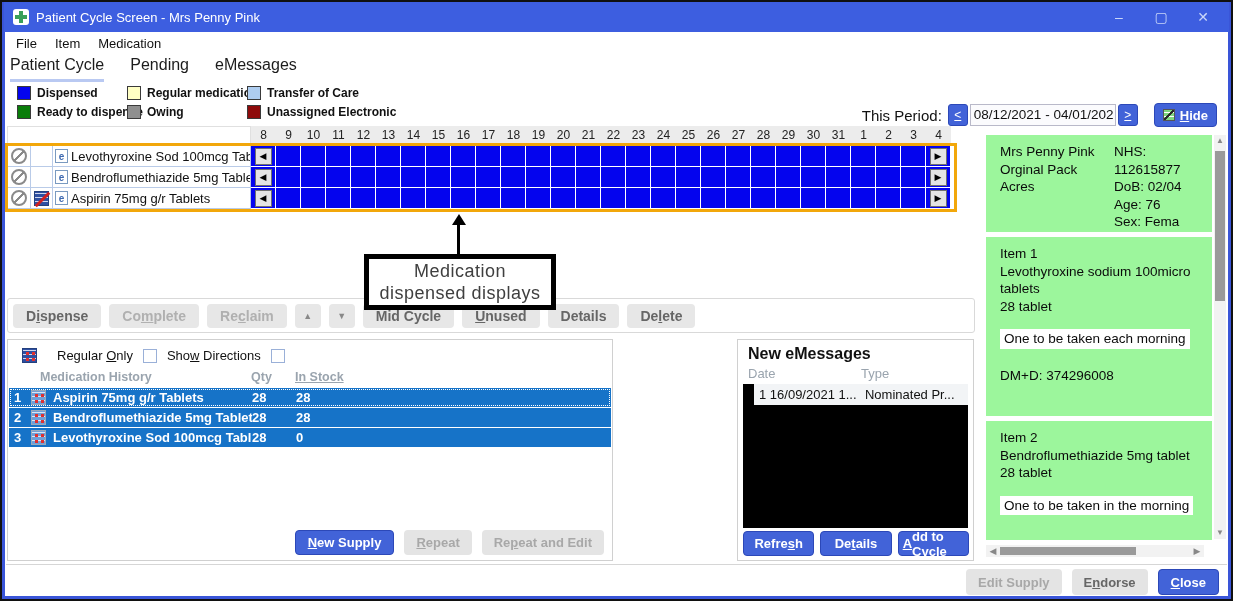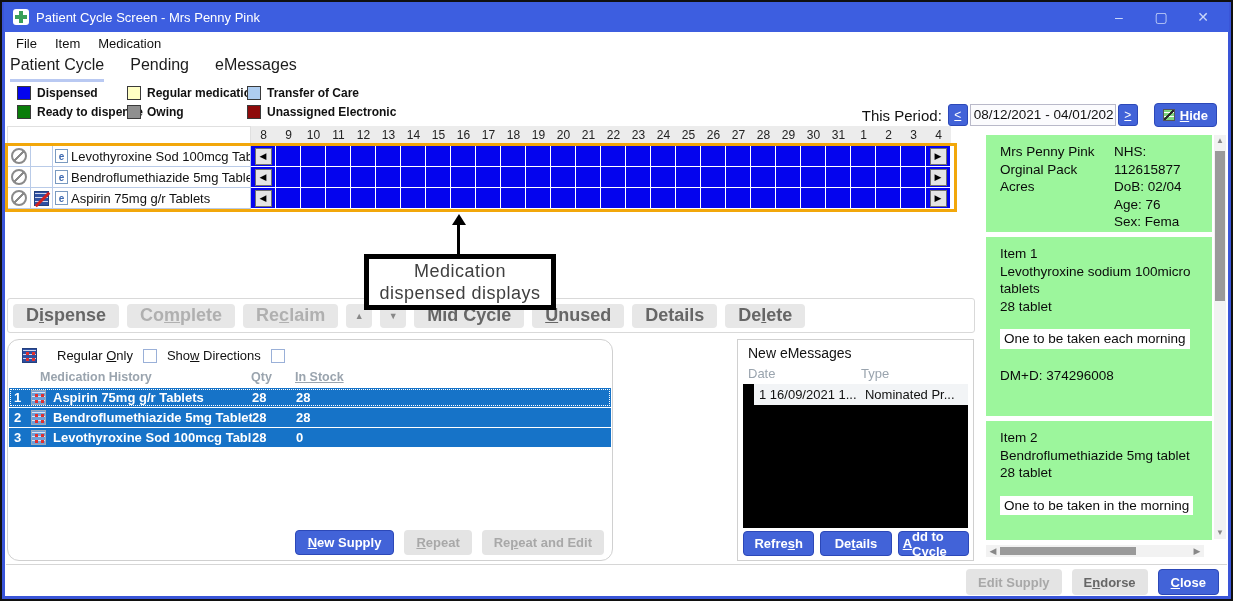--- a/index.html
+++ b/index.html
@@ -68,28 +68,28 @@
   
   .anno-arrow { position:absolute; left:455px; top:222px; width:3px; height:32px; background:#000; }
   .anno-arrow::before { content:""; position:absolute; left:-5px; top:-10px; border:7px solid transparent; border-bottom:11px solid #000; border-top:none; }
   .anno-box { position:absolute; left:362px; top:252px; width:192px; height:56px; background:#fff; border:5px solid #000;
               display:flex; align-items:center; justify-content:center; text-align:center; font-size:18px; color:#3f3f3f;
               letter-spacing:0.5px; line-height:22px; z-index:5; }
 
   
   .toolbar { position:absolute; left:5px; top:296px; width:968px; height:35px; border:1px solid #d9d9d9; border-radius:3px;
              background:#fff; display:flex; align-items:center; padding-left:5px; }
-  .tb-btn { height:24px; background:#e7e7e7; border-radius:4px; font-size:18px; font-weight:bold; color:#666;
+  .tb-btn { height:24px; background:#e7e7e7; border-radius:4px; font-size:14px; font-weight:bold; color:#666;
             display:flex; align-items:center; justify-content:center; padding:12px 13px; margin-right:8px; }
   .tb-btn.disabled { color:#b0b0b0; }
   .tb-btn.small { width:26px; padding:0; font-size:9px; color:#888; }
 
   
   .panel { position:absolute; background:#fff; border:1px solid #d0d0d0; }
-  .hist-panel { left:5px; top:337px; width:606px; height:222px;border-radius:12px; }
+  .hist-panel { left:5px; top:337px; width:606px; height:222px; }
   .filters { position:absolute; left:14px; top:8px; display:flex; align-items:center; gap:10px; font-size:13px; color:#111; }
   .checkbox { width:14px; height:14px; border:1px solid #9ab0d8; background:#fff; }
   .hist-head { position:absolute; left:0; top:30px; width:100%; display:flex; font-size:12.5px; font-weight:bold; color:#9aa4ae; }
   .hh-name { width:243px; padding-left:32px; } .hh-qty { width:44px; } .hh-stock { width:70px;text-decoration:underline; }
   .hist-rows { position:absolute; left:1px; top:48px; right:1px; }
   .hist-row { display:flex; align-items:center; height:19px; background:#1673c8; color:#fff; font-size:13px; font-weight:bold; margin-bottom:1px; }
   .hist-row.focused { outline:1px dotted #ffffff; outline-offset:-2px; }
   .hr-num { width:22px; padding-left:5px; } .hr-ico { width:22px; display:flex; } .hr-name { width:199px; white-space:nowrap; overflow:hidden; }
   .hr-qty { width:44px; } .hr-stock { width:70px; }
   .grid-ico.lite { background: repeating-linear-gradient(0deg,#6f9fd8 0 3px,#d8e6f4 3px 4px),
@@ -97,21 +97,21 @@
   .hist-btns { position:absolute; right:8px; bottom:5px; display:flex; gap:10px; }
 
   
   .btn { height:25px; border-radius:4px; font-size:13px; font-weight:bold; display:flex; align-items:center; justify-content:center; padding:0 12px; }
   .btn.primary { background:#4263d8; color:#fff; border:1px solid #2c48b8; }
   .btn.disabled { background:#e4e4e4; color:#a8a8a8; }
   .btn.neutral { background:#e4e4e4; color:#666; }
 
   
   .emsg-panel { left:735px; top:337px; width:237px; height:222px; }
-  .emsg-title { position:absolute; left:10px; top:5px; font-size:14px; color:#111; }
+  .emsg-title { position:absolute; left:10px; top:5px; font-size:16px; color:#111;font-weight:bold; }
   .emsg-head { position:absolute; left:10px; top:26px; display:flex; font-size:13px; color:#9aa4ae; }
   .eh-date { width:113px; } .eh-type { width:100px; }
   .emsg-list { position:absolute; left:5px; top:44px; right:5px; bottom:32px; background:#000000; font-size:13px; color:#111;padding-left:11px; }
   .emsg-row { display:flex; padding:3px 0 3px 5px; background:#f2f4f6; }
   .er-date { width:108px; white-space:nowrap; overflow:hidden; } .er-type { width:105px; white-space:nowrap; overflow:hidden; }
   .emsg-btns { position:absolute; left:5px; right:4px; bottom:4px; display:flex; gap:6px; }
   .emsg-btns .btn { flex:1; padding:0 4px; font-size:13px; }
 
   
   .green-sec { position:absolute; left:984px; width:226px; background:#9cf69c; overflow:hidden; font-size:13.5px; color:#0b0b0b; }

